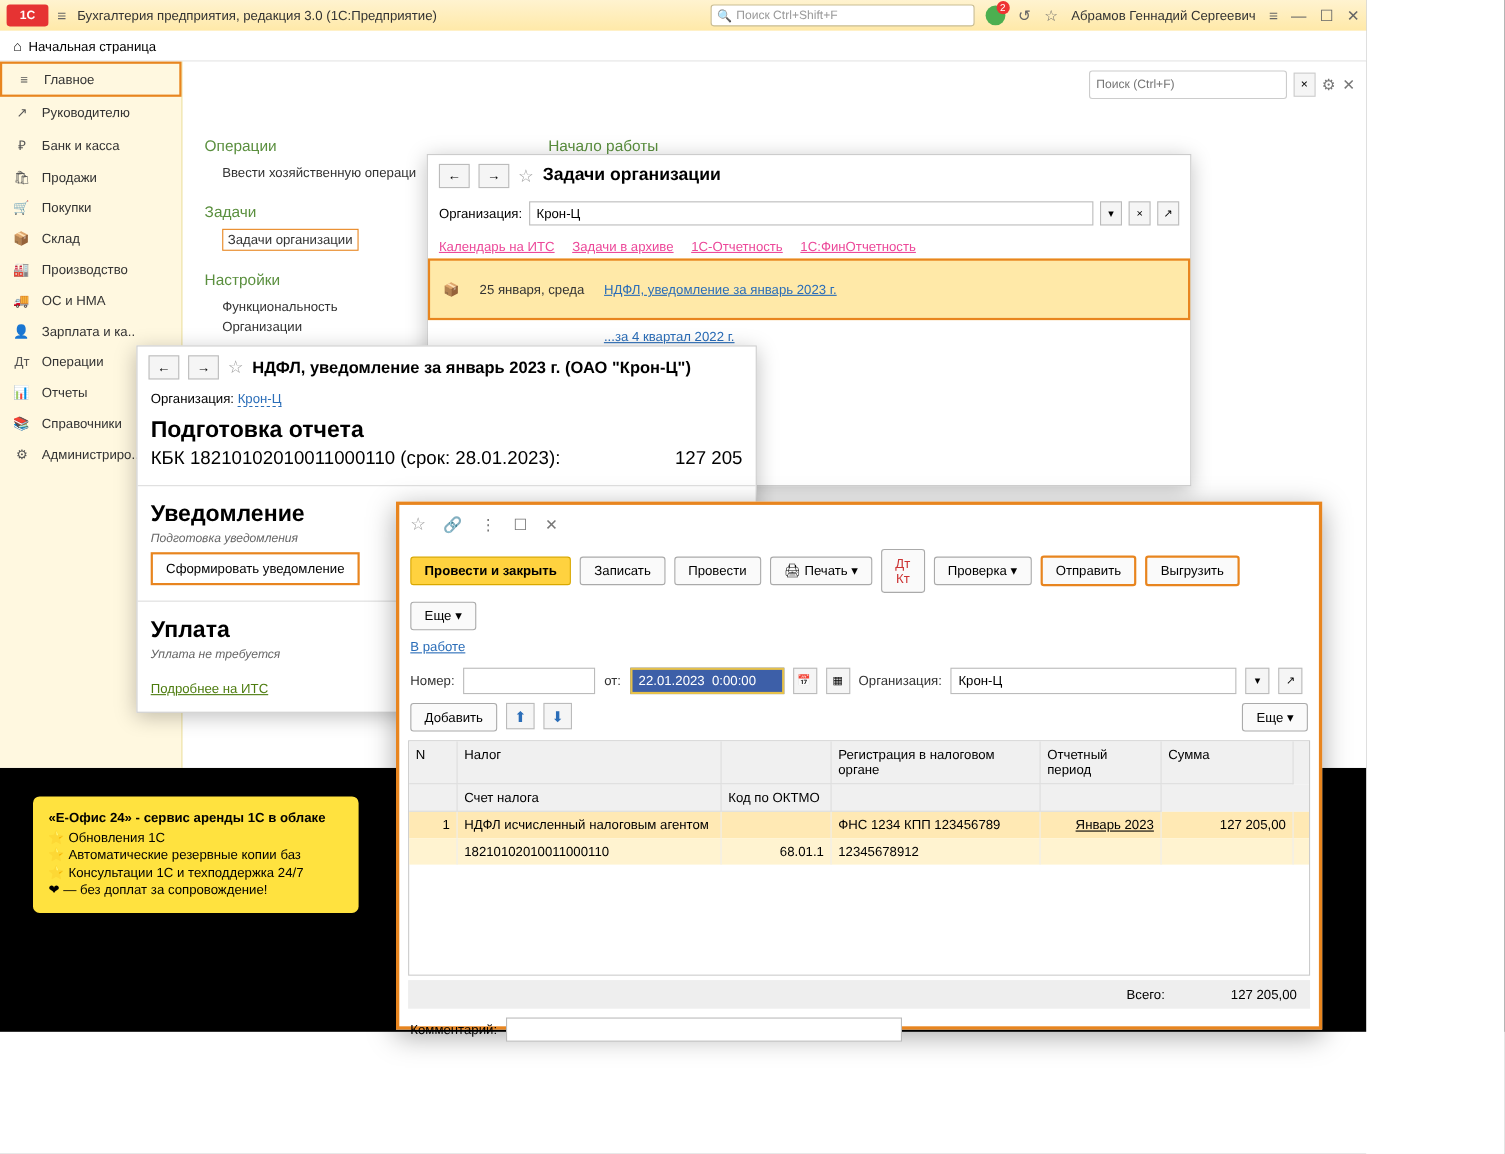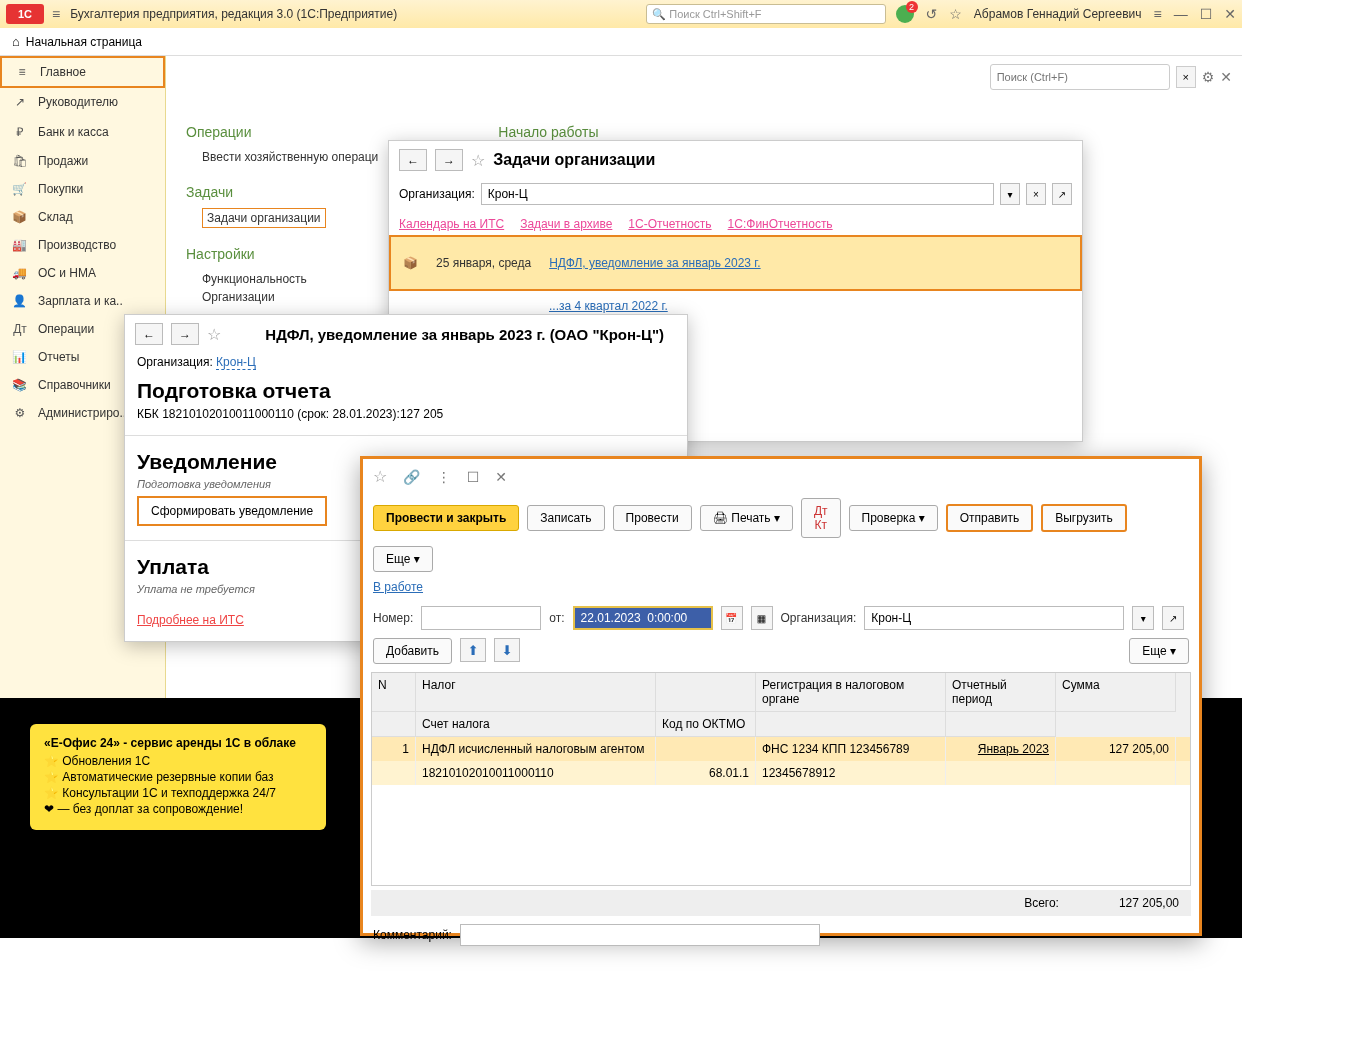--- a/index.html
+++ b/index.html
@@ -51,30 +51,30 @@
 .panel1-links a { color: #ec4899; text-decoration: underline; }
 .task-row { padding: 8px 12px; font-size: 12px; display: flex; gap: 18px; align-items: center; }
 .task-row.hl { background: #ffe9a8; border: 2px solid #e8851f; min-height: 56px; }
 .task-row .date-txt { color: #333; }
 .task-row a { color: #2a6db8; text-decoration: underline; }
 .cube-ic { color: #d9a020; }
 
 
 .panel2 { position: absolute; left: 124px; top: 314px; width: 564px; background: #fff; border: 1px solid #ccc; box-shadow: 0 4px 18px rgba(0,0,0,0.25); z-index: 6; padding-bottom: 10px; }
 .panel2-head { display: flex; align-items: center; padding: 8px 10px; gap: 8px; }
-.panel2-title { font-size: 15px; font-weight: bold; margin-left: 36px; }
+.panel2-title { font-size: 15px; font-weight: bold; }
 .panel2-org { padding: 2px 12px; font-size: 12px; }
 .panel2-org a { color: #2a6db8; border-bottom: 1px dashed #2a6db8; }
 .p2-sec { padding: 8px 12px; }
 .p2-sec-title { font-size: 21px; font-weight: bold; margin-bottom: 4px; }
-.p2-line { display: flex; justify-content: flex-start; font-size: 12px; }
+.p2-line { display: flex; justify-content: space-between; font-size: 17px; }
 .p2-sub { font-size: 11px; font-style: italic; color: #666; margin-bottom: 6px; }
 .form-btn { border: 2px solid #e8851f; background: #fff; padding: 6px 12px; font-size: 12px; }
 .p2-foot { padding: 4px 12px; font-size: 12px; }
-.p2-foot a { color: #ef4444; text-decoration: underline; }
+.p2-foot a { color: #4d7c0f; text-decoration: underline; }
 hr { border: none; border-top: 1px solid #ddd; margin: 6px 0; }
 
 
 .panel3 { position: absolute; left: 360px; top: 456px; width: 842px; height: 480px; background: #fff; border: 3px solid #e8851f; box-shadow: 0 6px 24px rgba(0,0,0,0.35); z-index: 10; }
 .panel3-head { display: flex; align-items: center; padding: 8px 10px; gap: 8px; }
 .panel3-title { font-size: 15px; font-weight: bold; flex: 1; }
 .p3-hic { color: #777; font-size: 14px; margin-left: 8px; cursor: pointer; }
 .p3-toolbar { padding: 4px 10px 8px; display: flex; gap: 8px; align-items: center; flex-wrap: wrap; }
 .btn { border: 1px solid #aaa; background: #fafafa; padding: 5px 12px; font-size: 12px; border-radius: 3px; }
 .btn.primary { background: #ffd23f; border-color: #d9a800; font-weight: bold; }

